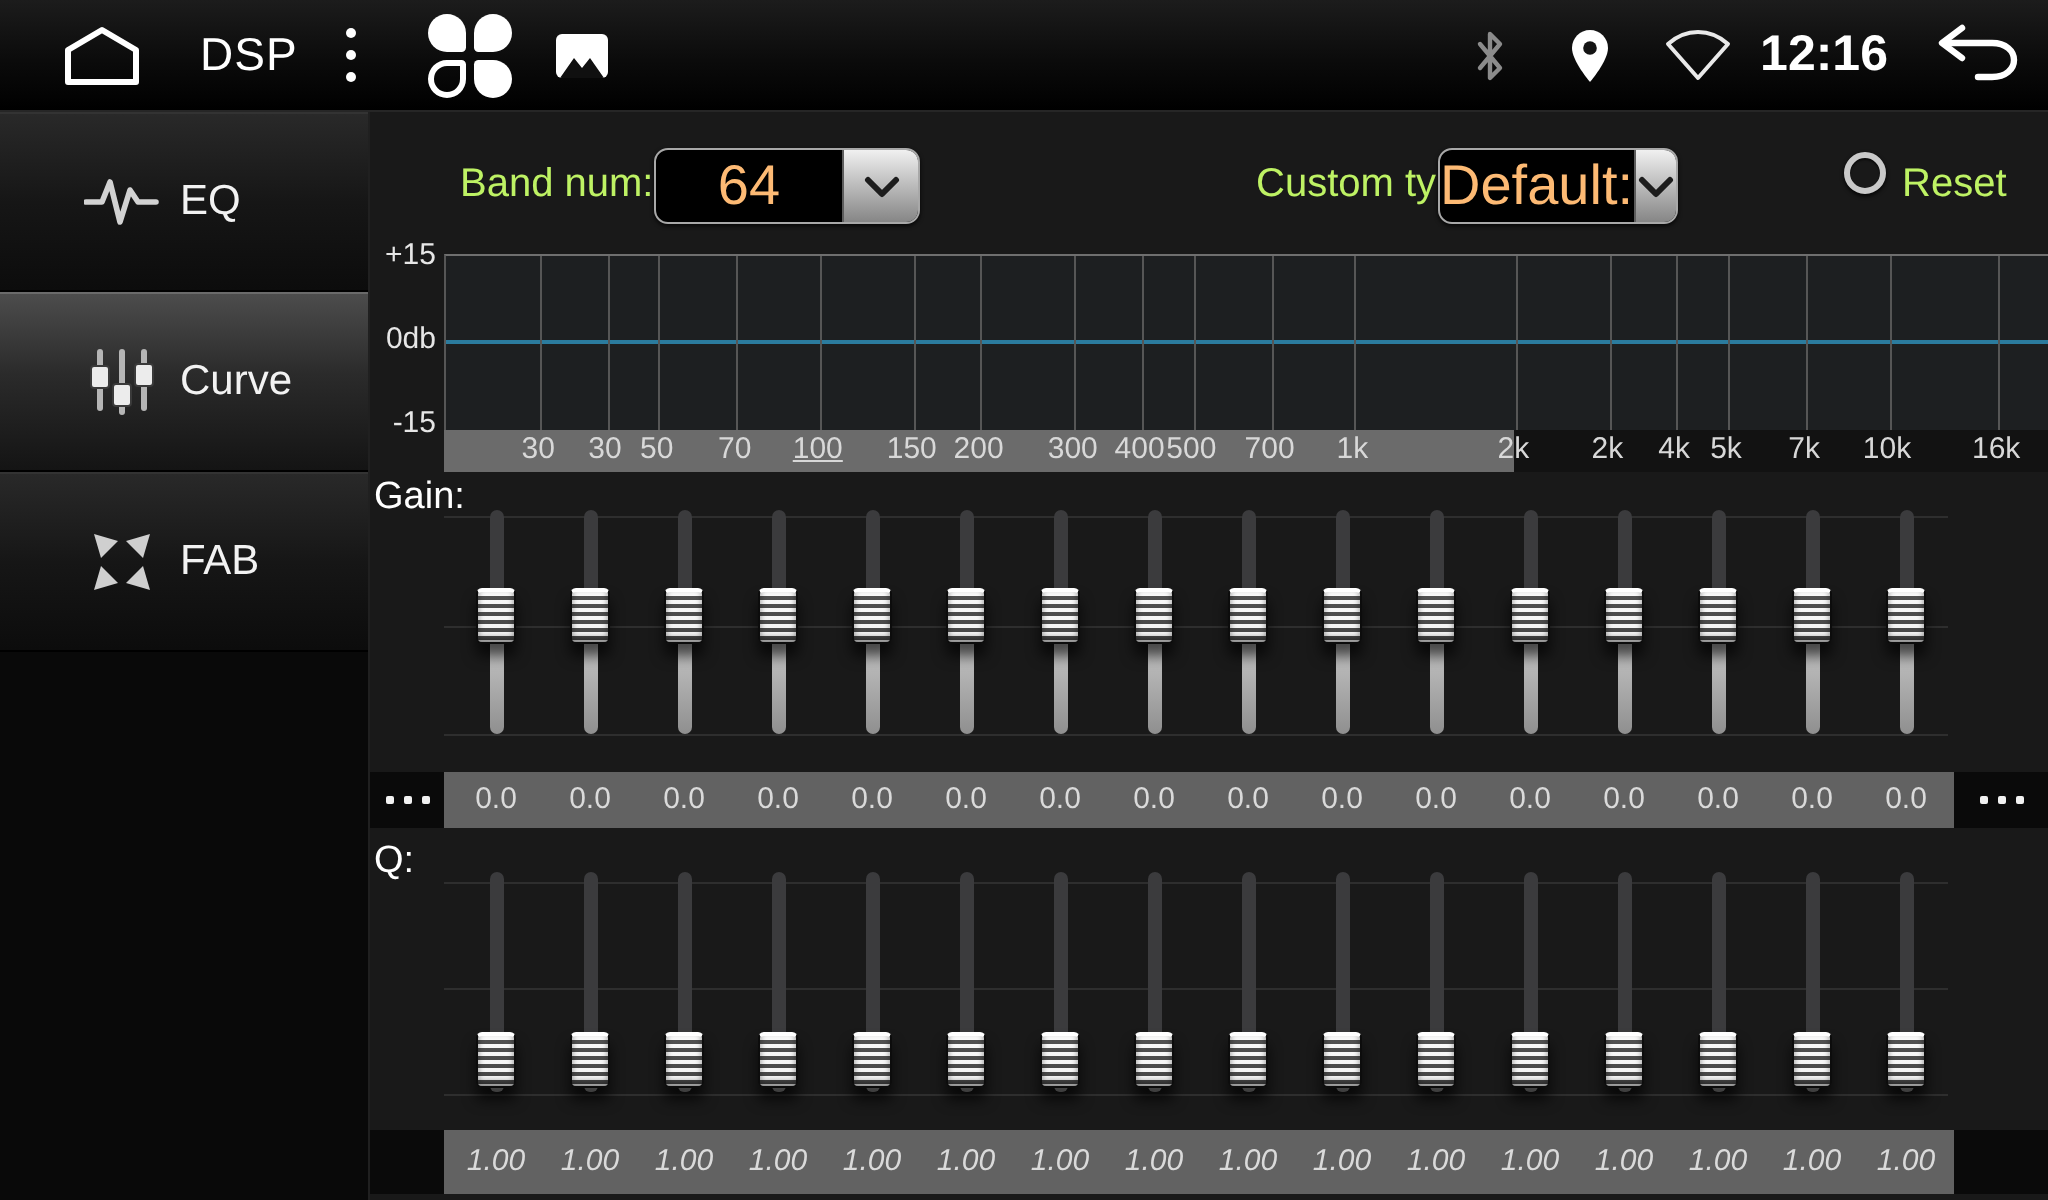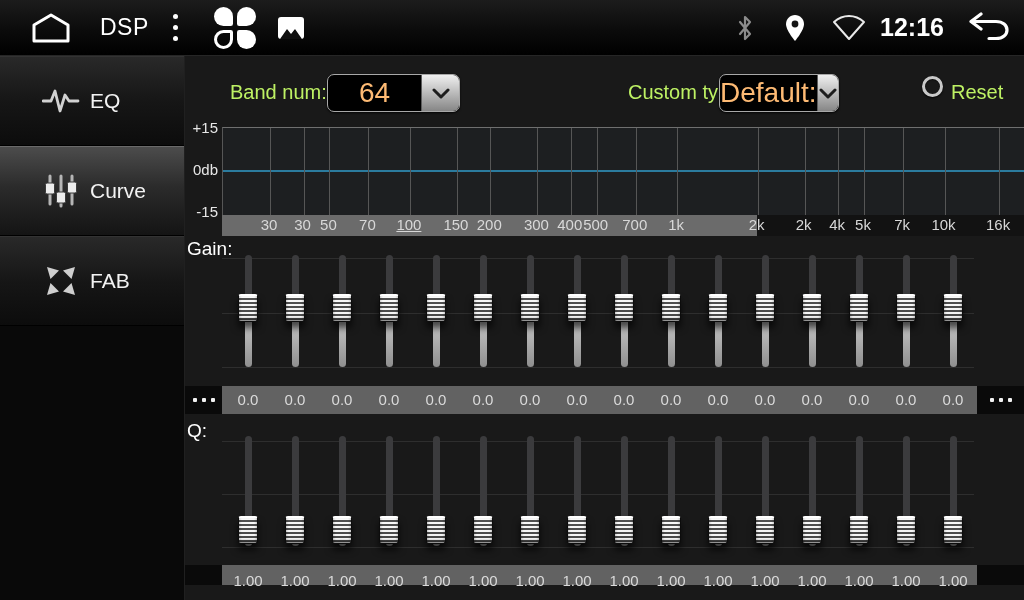--- a/index.html
+++ b/index.html
@@ -438,21 +438,21 @@
         <div class="track-bot" style="top:107px"></div>
         <div class="thumb" style="top:80px"></div>
       </div>
       <div class="vslider" style="left: 756px; top: 0px; height: 110px;">
         <div class="track-top" style="height:81px"></div>
         <div class="track-bot" style="top:107px"></div>
         <div class="thumb" style="top:80px"></div>
       </div>
     </div>
 
-  <div class="values-row" id="q-values-row" style="top:509px;height:20px;">
+  <div class="values-row" id="q-values-row" style="top:509px;height:32px;font-style:italic;">
     <div style="position:absolute;left:0;width:37px;top:0;bottom:0;background:#0a0a0a;"></div>
     <div class="values-band"></div>
     <div style="position:absolute;left:792px;width:47px;top:0;bottom:0;background:#0a0a0a;"></div>
   <span class="value-cell" style="left: 63px; line-height: 32px;">1.00</span>
       <span class="value-cell" style="left: 110px; line-height: 32px;">1.00</span>
       <span class="value-cell" style="left: 157px; line-height: 32px;">1.00</span>
       <span class="value-cell" style="left: 204px; line-height: 32px;">1.00</span>
       <span class="value-cell" style="left: 251px; line-height: 32px;">1.00</span>
       <span class="value-cell" style="left: 298px; line-height: 32px;">1.00</span>
       <span class="value-cell" style="left: 345px; line-height: 32px;">1.00</span>

